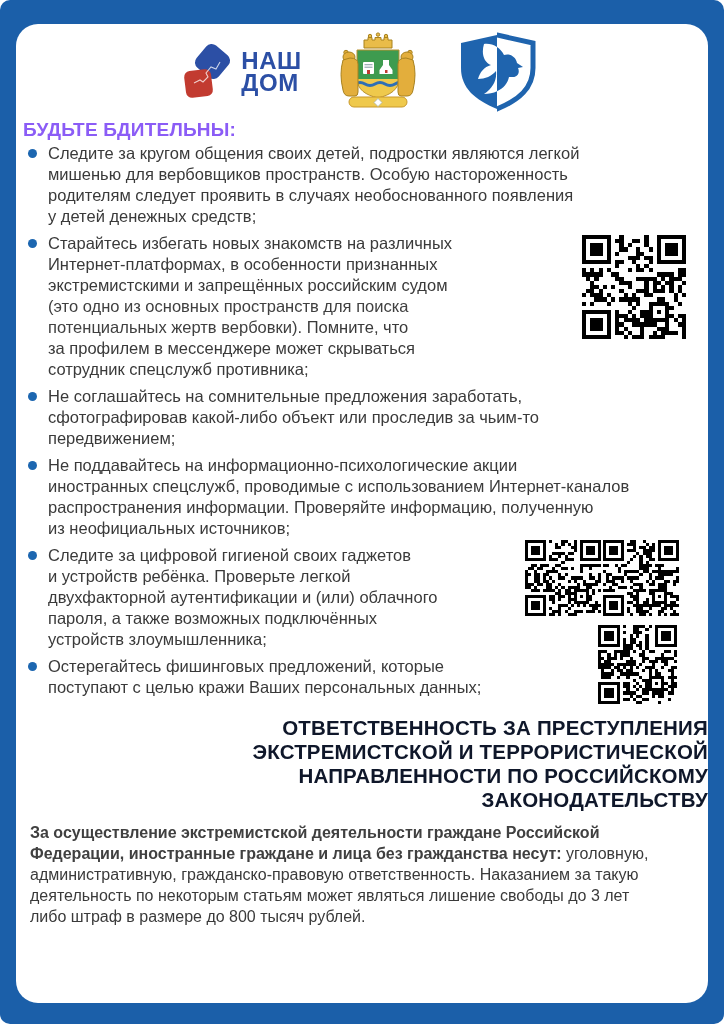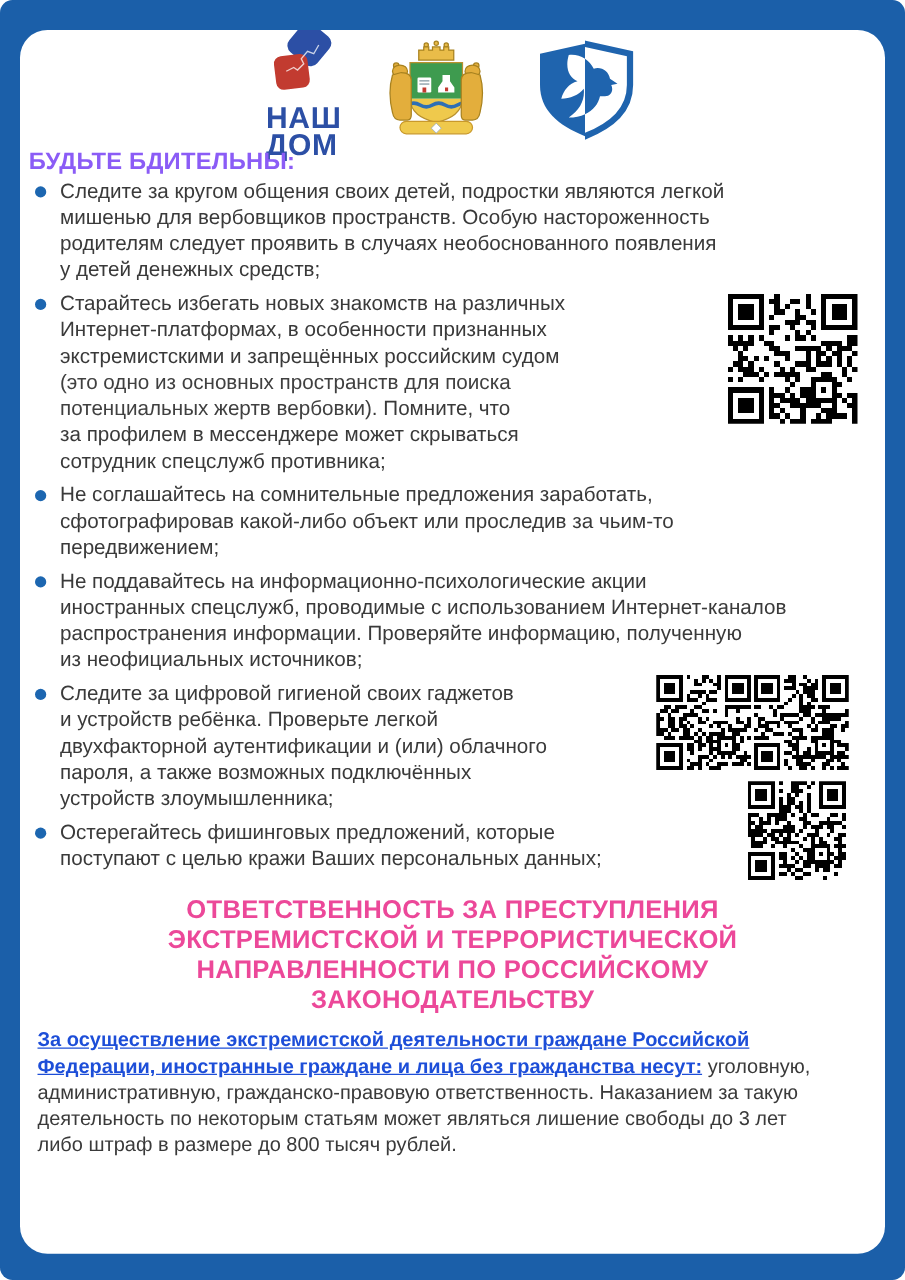--- a/index.html
+++ b/index.html
@@ -2,35 +2,35 @@
 <html><head>
 <meta charset="utf-8">
 <style>
   html,body{margin:0;padding:0;width:724px;height:1024px;overflow:hidden;background:#fff;
     font-family:"Liberation Sans","DejaVu Sans",sans-serif;}
   .frame{position:absolute;inset:0;background:#1B5FA9;border-radius:10px;}
   .card{position:absolute;left:16px;top:24px;width:692px;height:979px;background:#fff;
     border-radius:22px;overflow:hidden;}
   .logos{display:flex;justify-content:center;align-items:center;gap:34px;margin-top:6px;height:84px;}
   .logos svg{overflow:visible;display:block;}
-  .nashdom{display:flex;align-items:center;gap:9px;flex-direction:column;}
+  .nashdom{display:flex;align-items:center;gap:9px;}
   .nashdom-text{display:flex;flex-direction:column;font-weight:bold;font-size:24px;
     line-height:22px;color:#2C4FA5;letter-spacing:.5px;}
   h2.vig{margin:5px 0 0 7px;font-size:19px;line-height:22px;color:#8b5cf6;letter-spacing:.2px;}
   ul.bullets{list-style:none;margin:2px 0 0 12px;padding:0;}
   ul.bullets li{position:relative;padding-left:20px;margin-bottom:6px;font-size:16.5px;
     line-height:21px;color:#3a3a3a;}
   .dot{position:absolute;left:0;top:6px;width:9px;height:9px;border-radius:50%;background:#1C66B0;}
   .bt{white-space:pre-line;}
   .blue-it{color:#404040;}
-  .resp-title{margin-top:18px;text-align:center;font-weight:bold;font-size:20.5px;line-height:24px;
-    color:#ec4899;white-space:pre-line;letter-spacing:.2px;}
+  .resp-title{margin-top:18px;text-align:right;font-weight:bold;font-size:20.5px;line-height:24px;
+    color:#0f172a;white-space:pre-line;letter-spacing:.2px;}
   .law{margin:10px 0 0 14px;width:672px;font-size:16px;line-height:21px;color:#3a3a3a;
     white-space:pre-line;}
-  .law b{color:#1d4ed8;text-decoration:underline;}
+  .law b{color:#404040;}
   .note{margin:0 0 0 14px;width:672px;font-size:16px;line-height:20px;color:#2F70B4;
     font-style:italic;font-weight:bold;white-space:pre-line;}
   .qr{position:absolute;background:#fff;}
   .qr svg{display:block;}
   .qr1{left:566px;top:211px;width:104px;height:104px;}
   .qr2{left:509px;top:516px;width:76px;height:76px;}
   .qr3{left:587px;top:516px;width:76px;height:76px;}
   .qr4{left:582px;top:601px;width:79px;height:79px;}
 </style>
 </head>

